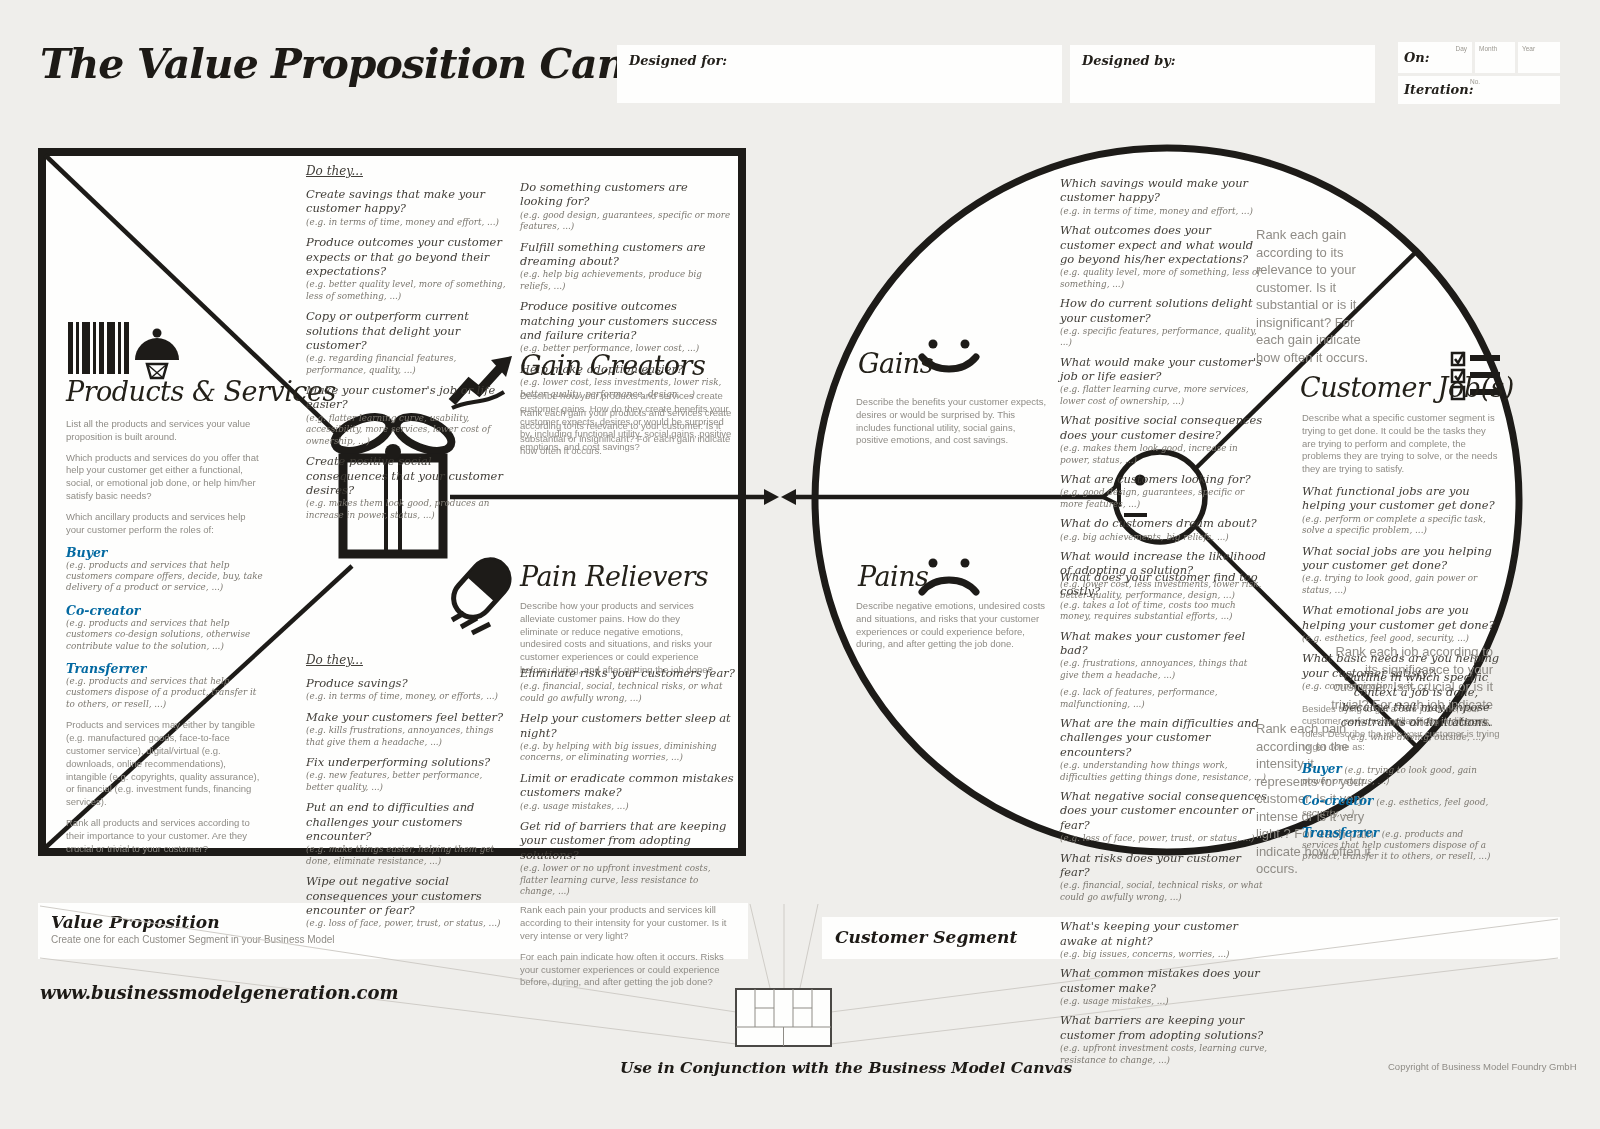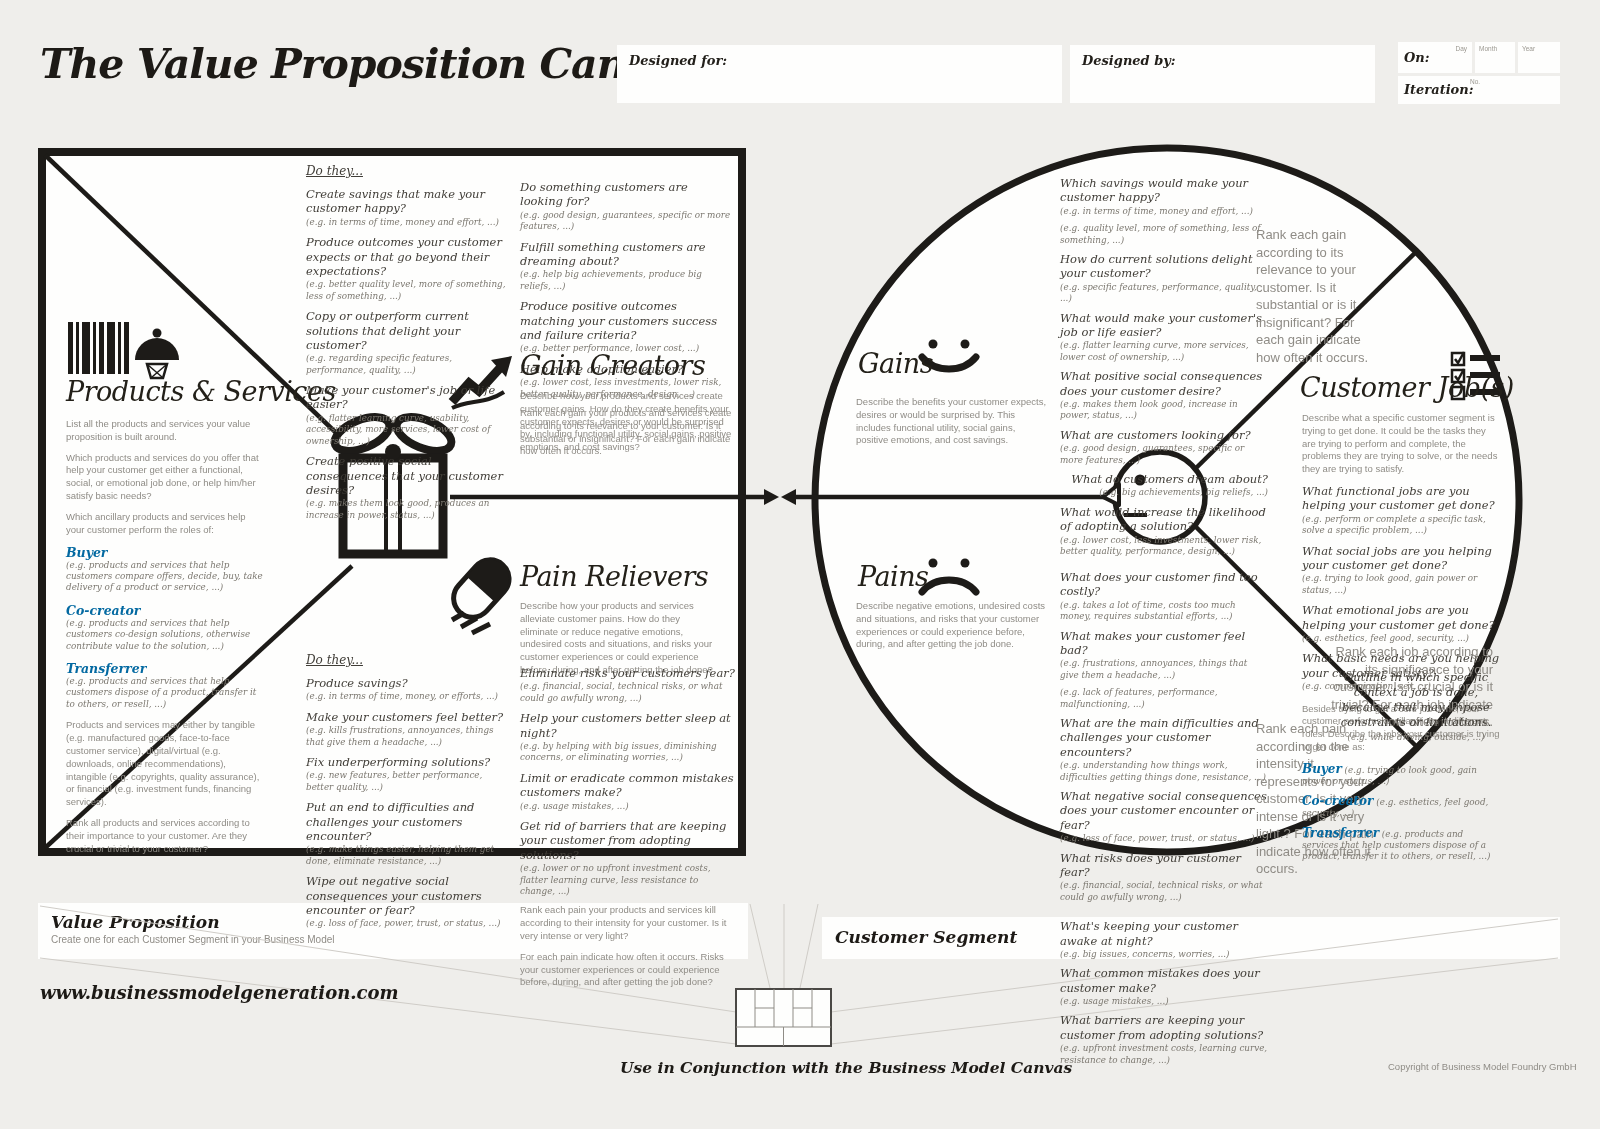--- a/index.html
+++ b/index.html
@@ -229,21 +229,21 @@
           <div class="qe">(e.g. in terms of time, money and effort, ...)</div>
         </div>
 
         <div class="q">
           <div class="qt">Produce outcomes your customer expects or that go beyond their expectations?</div>
           <div class="qe">(e.g. better quality level, more of something, less of something, ...)</div>
         </div>
 
         <div class="q">
           <div class="qt">Copy or outperform current solutions that delight your customer?</div>
-          <div class="qe">(e.g. regarding specific features, performance, quality, ...)</div>
+          <div class="qe">(e.g. regarding financial features, performance, quality, ...)</div>
         </div>
 
         <div class="q">
           <div class="qt">Make your customer's job or life easier?</div>
           <div class="qe">(e.g. flatter learning curve, usability, accessibility, more services, lower cost of ownership, ...)</div>
         </div>
 
         <div class="q">
           <div class="qt">Create positive social consequences that your customer desires?</div>
           <div class="qe">(e.g. makes them look good, produces an increase in power, status, ...)</div>
@@ -344,20 +344,21 @@
   <p class="abs note" style="left:856px;top:396px;width:192px;">Describe the benefits your customer expects, desires or would be surprised by. This includes functional utility, social gains, positive emotions, and cost savings.</p>
   <div class="abs" style="left:1060px;top:176px;width:208px;">
     <div>
 
         <div class="q" style="margin-bottom:6px;">
           <div class="qt">Which savings would make your customer happy?</div>
           <div class="qe">(e.g. in terms of time, money and effort, ...)</div>
         </div>
 
         <div class="q" style="margin-bottom:6px;">
+          <div class="qt">What outcomes does your customer expect and what would go beyond his/her expectations?</div>
           <div class="qe">(e.g. quality level, more of something, less of something, ...)</div>
         </div>
 
         <div class="q" style="margin-bottom:6px;">
           <div class="qt">How do current solutions delight your customer?</div>
           <div class="qe">(e.g. specific features, performance, quality, ...)</div>
         </div>
 
         <div class="q" style="margin-bottom:6px;">
           <div class="qt">What would make your customer's job or life easier?</div>
@@ -367,21 +368,21 @@
         <div class="q" style="margin-bottom:6px;">
           <div class="qt">What positive social consequences does your customer desire?</div>
           <div class="qe">(e.g. makes them look good, increase in power, status, ...)</div>
         </div>
 
         <div class="q" style="margin-bottom:6px;">
           <div class="qt">What are customers looking for?</div>
           <div class="qe">(e.g. good design, guarantees, specific or more features, ...)</div>
         </div>
 
-        <div class="q" style="margin-bottom:6px;text-align:right;">
+        <div class="q" style="margin-bottom:6px;">
           <div class="qt">What do customers dream about?</div>
           <div class="qe">(e.g. big achievements, big reliefs, ...)</div>
         </div>
 
 
         <div class="q" style="margin-bottom:6px;">
           <div class="qt">What would increase the likelihood of adopting a solution?</div>
           <div class="qe">(e.g. lower cost, less investments, lower risk, better quality, performance, design, ...)</div>
         </div>
       </div>

